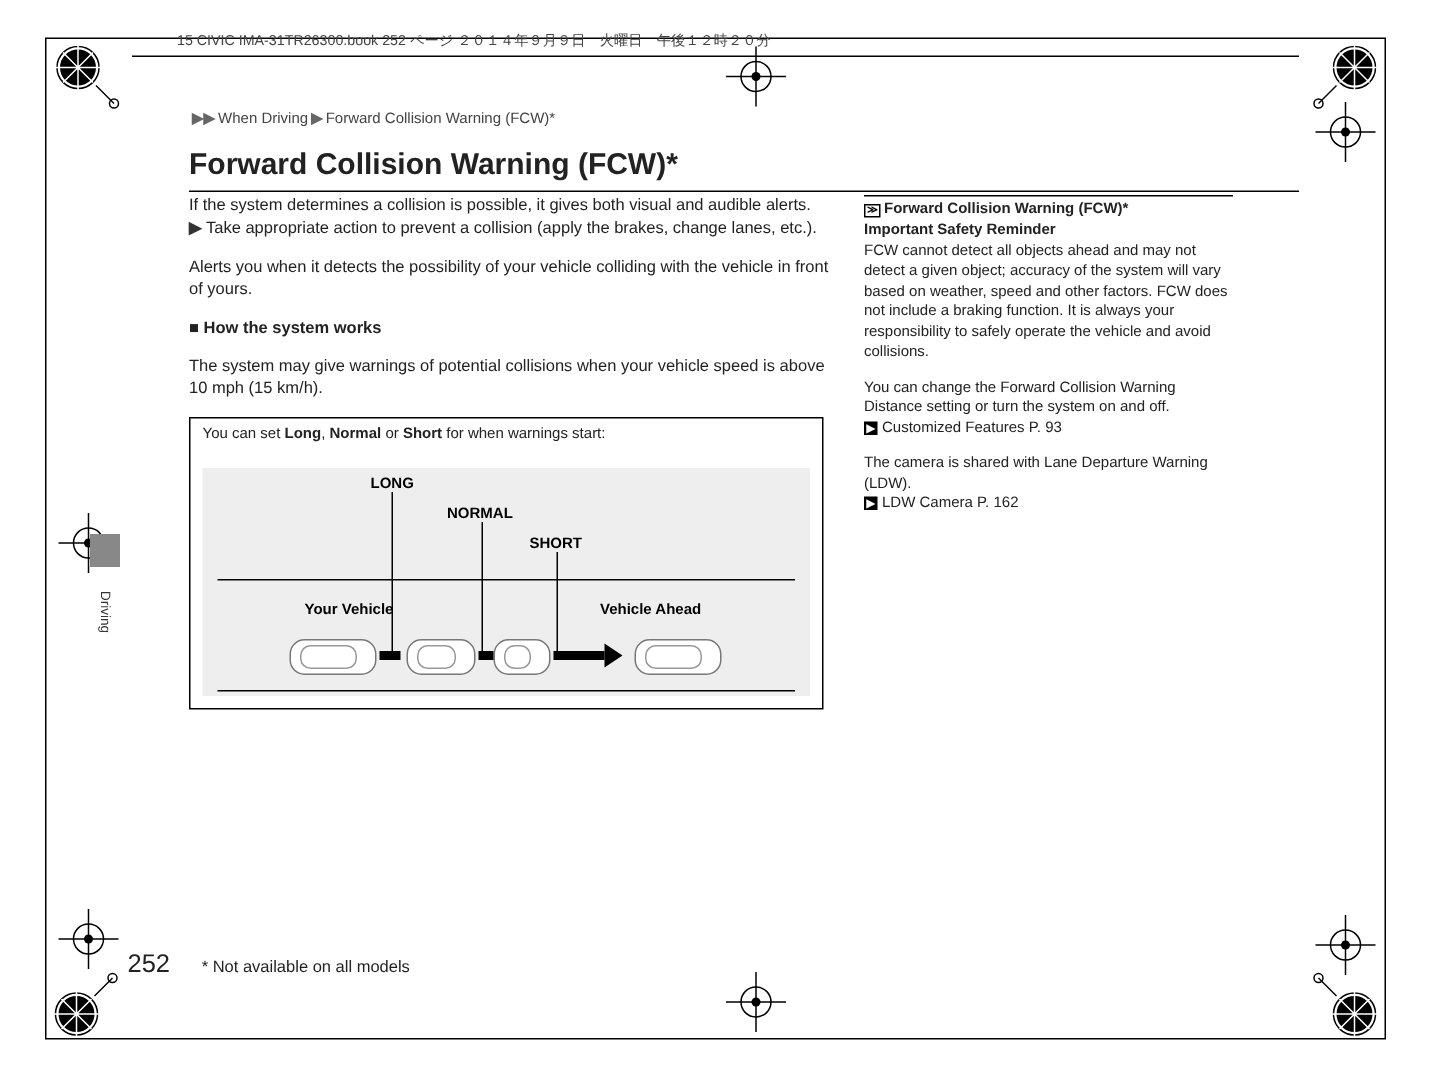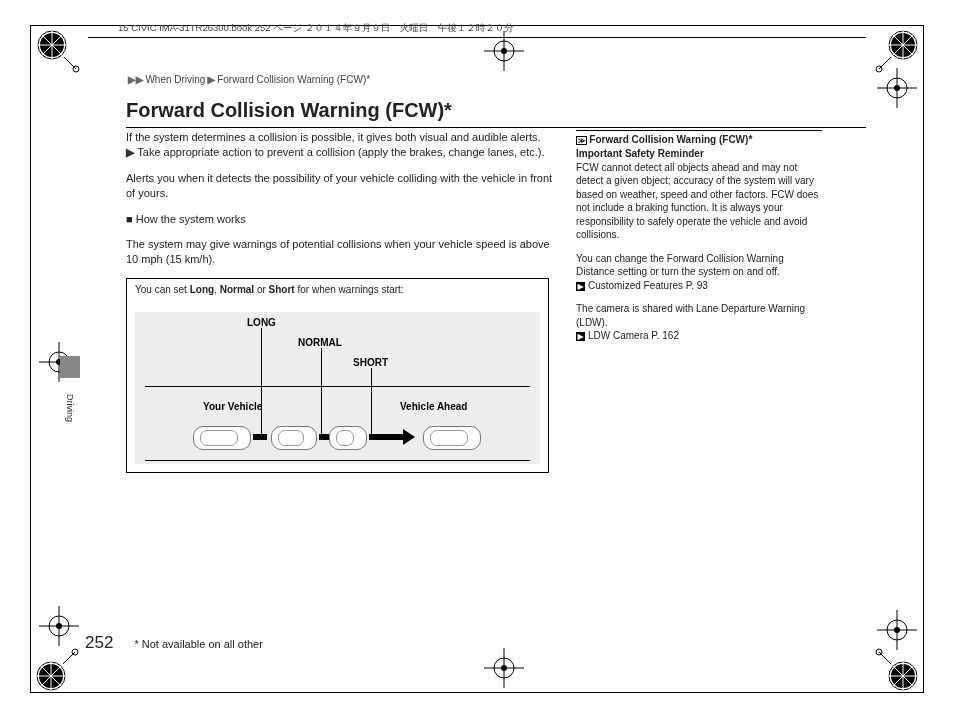--- a/index.html
+++ b/index.html
@@ -45,21 +45,21 @@
     padding-bottom:3px;
   }
   .main{
     position:absolute;
     left:126px;top:130px;width:430px;
     font-size:11px;
     line-height:1.4;
   }
   .main p{margin:0 0 10px 0}
   .arrow-bullet{color:#333;font-weight:bold}
-  .subhead{font-weight:normal;margin-top:2px}
+  .subhead{font-weight:bold;margin-top:2px}
   .subhead::before{content:"■ ";font-size:11px}
   .ref-line{
     position:absolute;
     left:576px;top:130px;width:246px;
     border-top:1px solid #000;
     padding-top:2px;
     font-size:10px;
     color:#222;
     font-weight:bold;
   }
@@ -254,14 +254,14 @@
   <p><span>The camera is shared with Lane Departure Warning (LDW).</span><br>
     <span class="linkicon">▶</span><span class="linkref"><span>LDW Camera</span></span> <span>P. 162</span>
   </p>
 </div>
 
 <div class="tab-bar"></div>
 <div class="tab">Driving</div>
 
 <div class="footer">
   <span class="pagenum">252</span>
-  <span>* Not available on all other</span>
+  <span>* Not available on all models</span>
 </div>
 
 </body></html>

